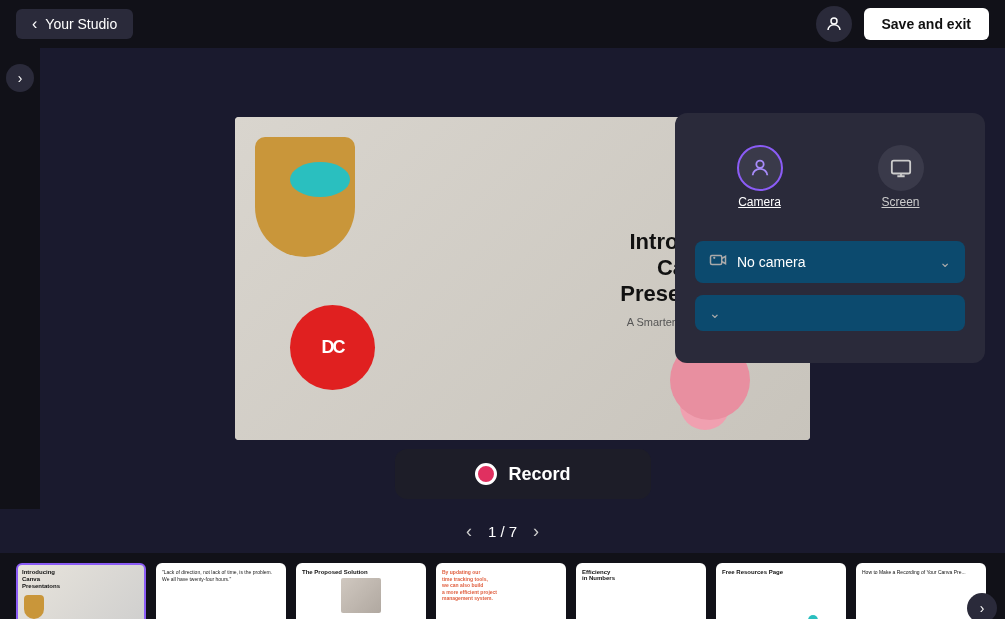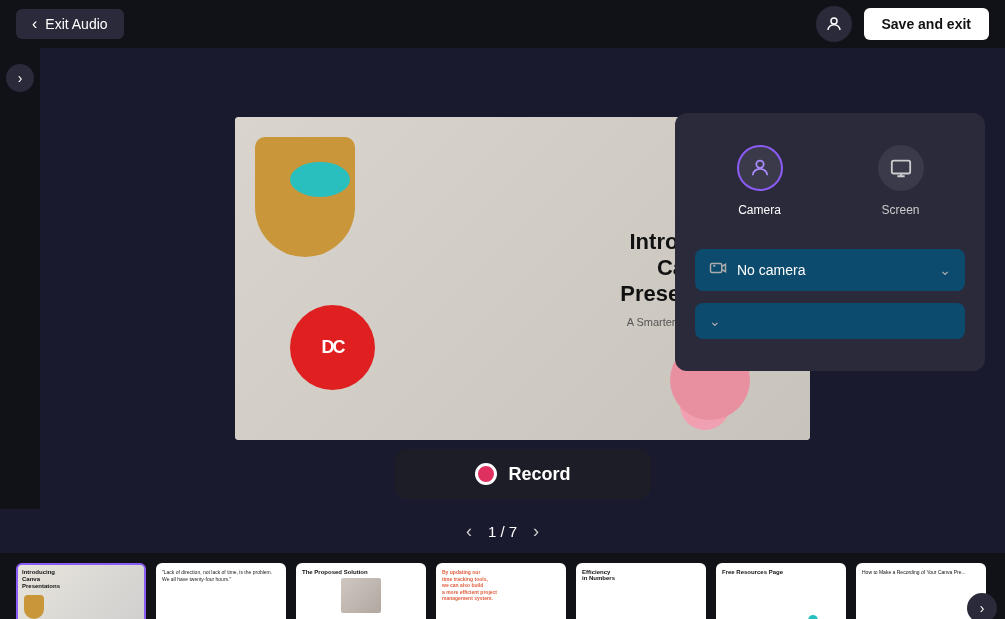--- a/index.html
+++ b/index.html
@@ -312,29 +312,30 @@
     .mode-options {
       display: flex;
       gap: 12px;
       margin-bottom: 20px;
     }
     .mode-option {
       flex: 1;
       display: flex;
       flex-direction: column;
       align-items: center;
-      gap: 12px;
+      gap: 4px;
       cursor: pointer;
       padding: 12px 8px;
       border-radius: 10px;
       border: none;
       background: transparent;
       color: #ccc;
       font-size: 12px;
       text-align: center;
+      text-decoration: underline;
     }
     .mode-option.active {
       color: #fff;
     }
     .mode-icon-wrap {
       width: 46px;
       height: 46px;
       border-radius: 50%;
       border: 2px solid transparent;
       display: flex;
@@ -375,21 +376,21 @@
       color: #aaa;
       font-size: 14px;
     }
   </style>
 </head>
 <body>
 
 <div class="header">
   <button class="exit-btn">
     <span class="chevron-left">‹</span>
-    <span>Exit Audio</span>
+    <span>Your Studio</span>
   </button>
   <div class="header-right">
     <button class="profile-btn">
       <svg width="18" height="18" viewBox="0 0 24 24" fill="none" stroke="#fff" stroke-width="2">
         <circle cx="12" cy="8" r="4"></circle>
         <path d="M4 20c0-4 3.6-7 8-7s8 3 8 7"></path>
       </svg>
     </button>
     <button class="save-exit-btn">
       <span>Save and exit</span>

